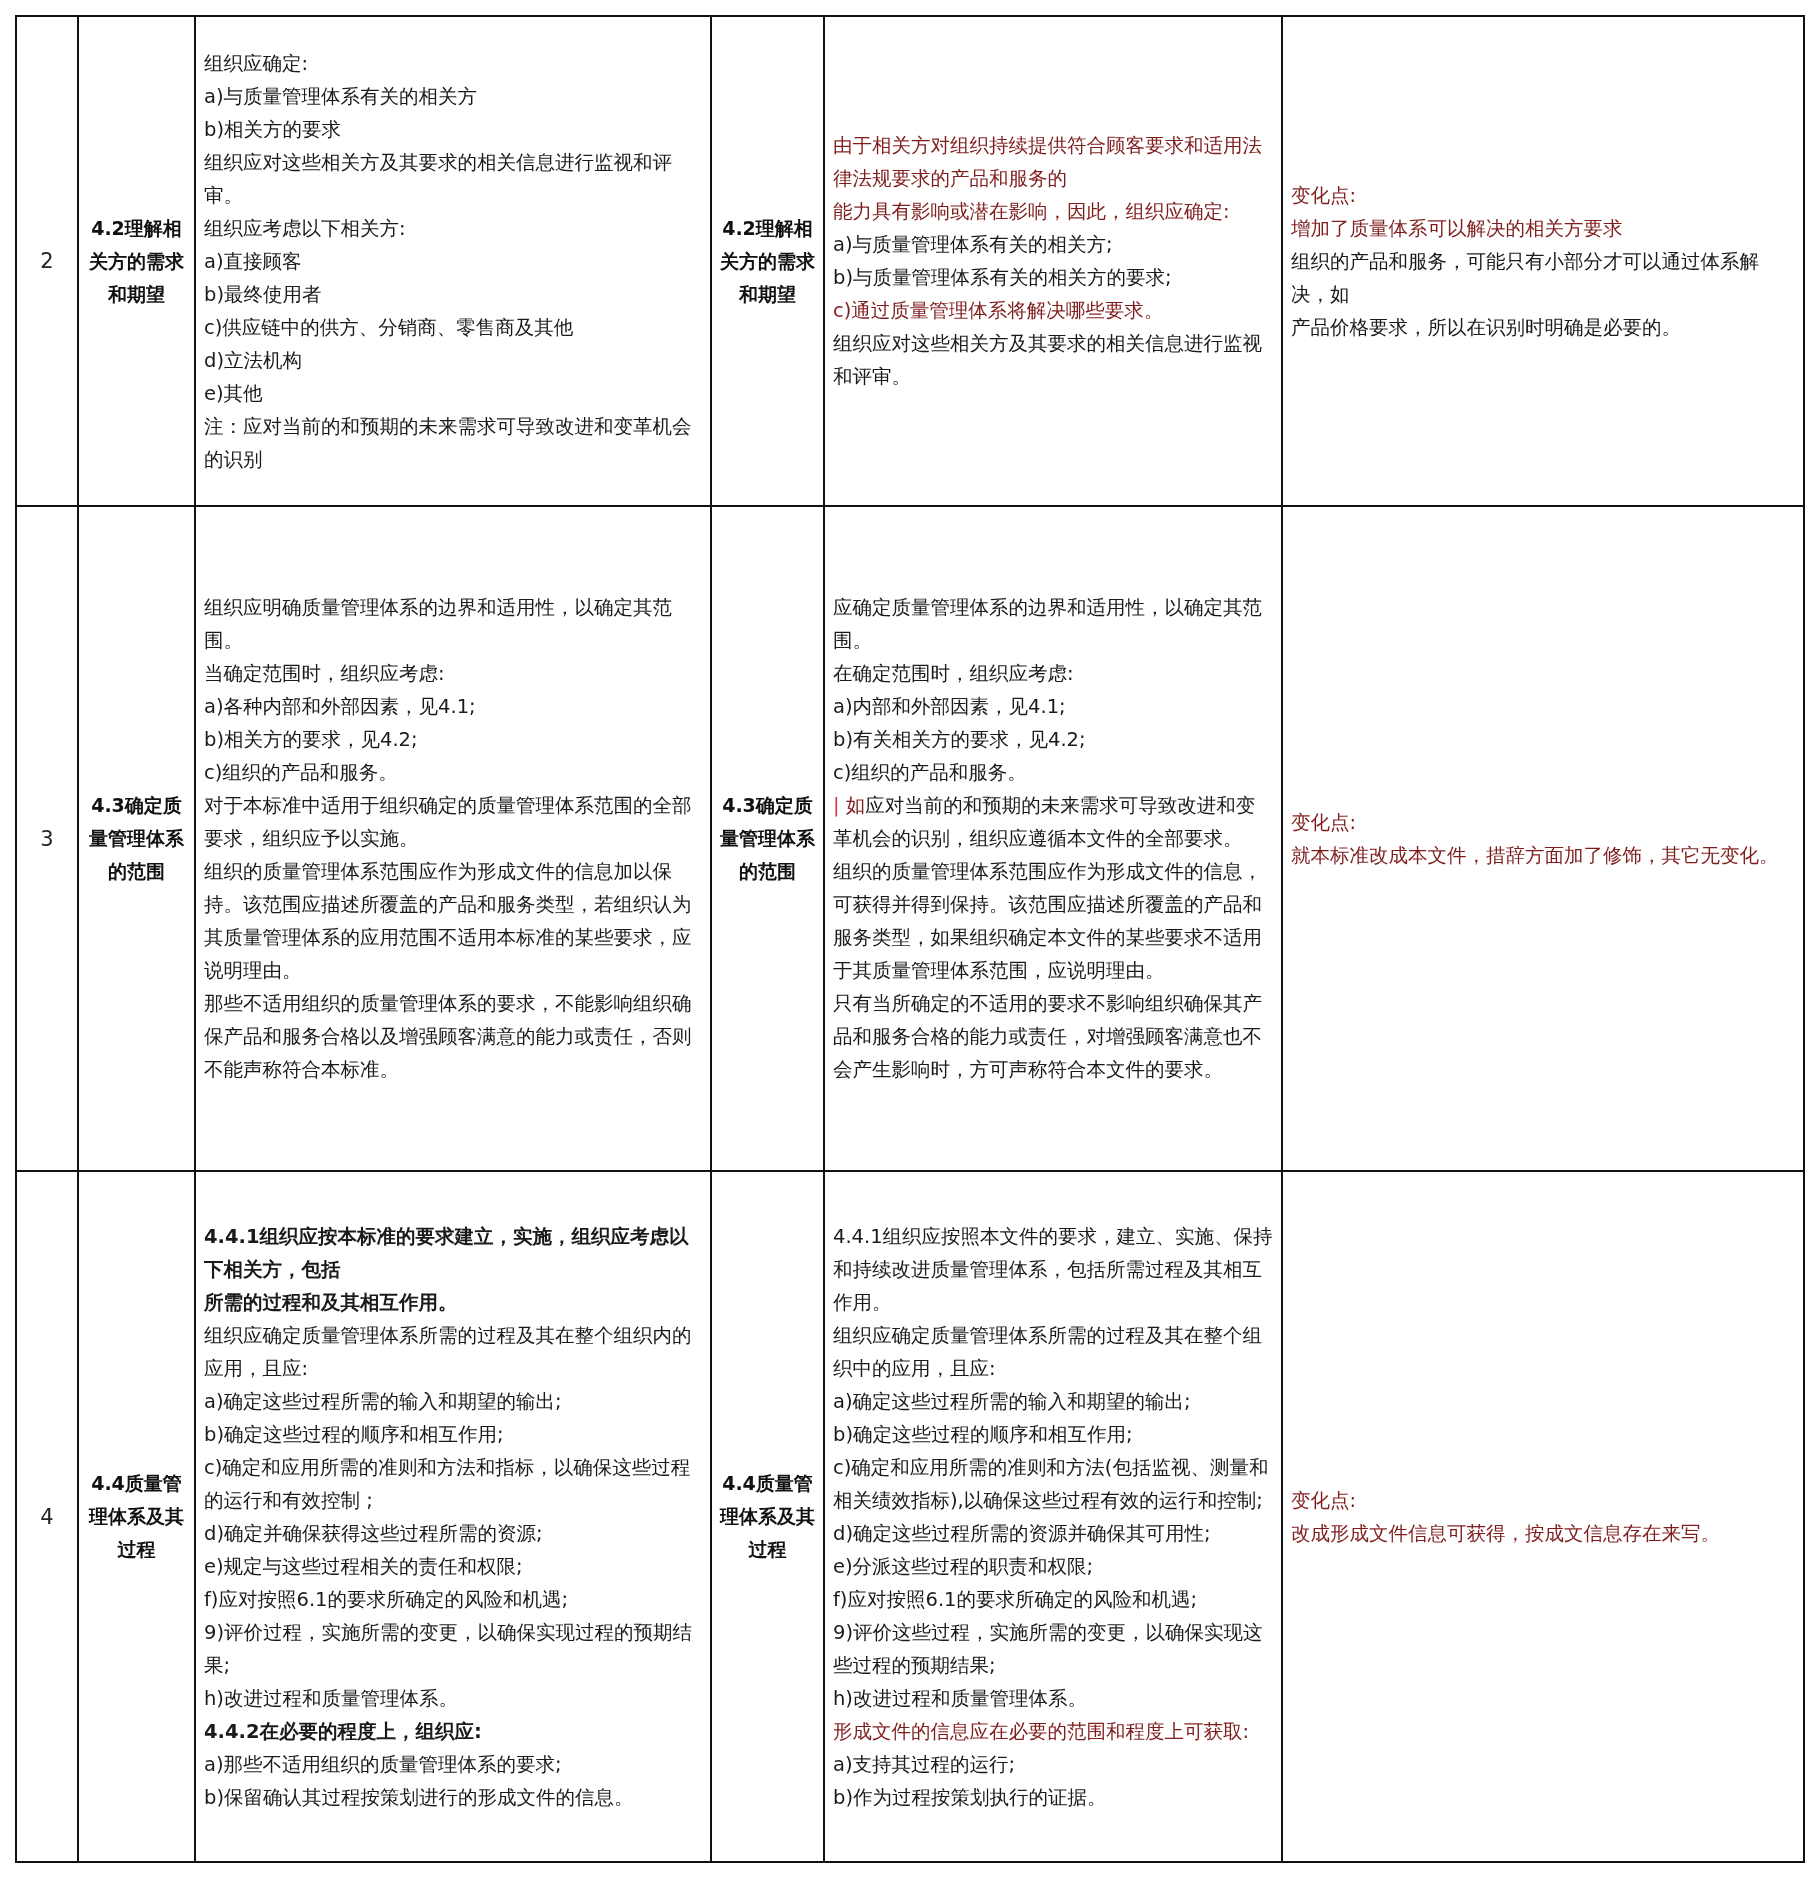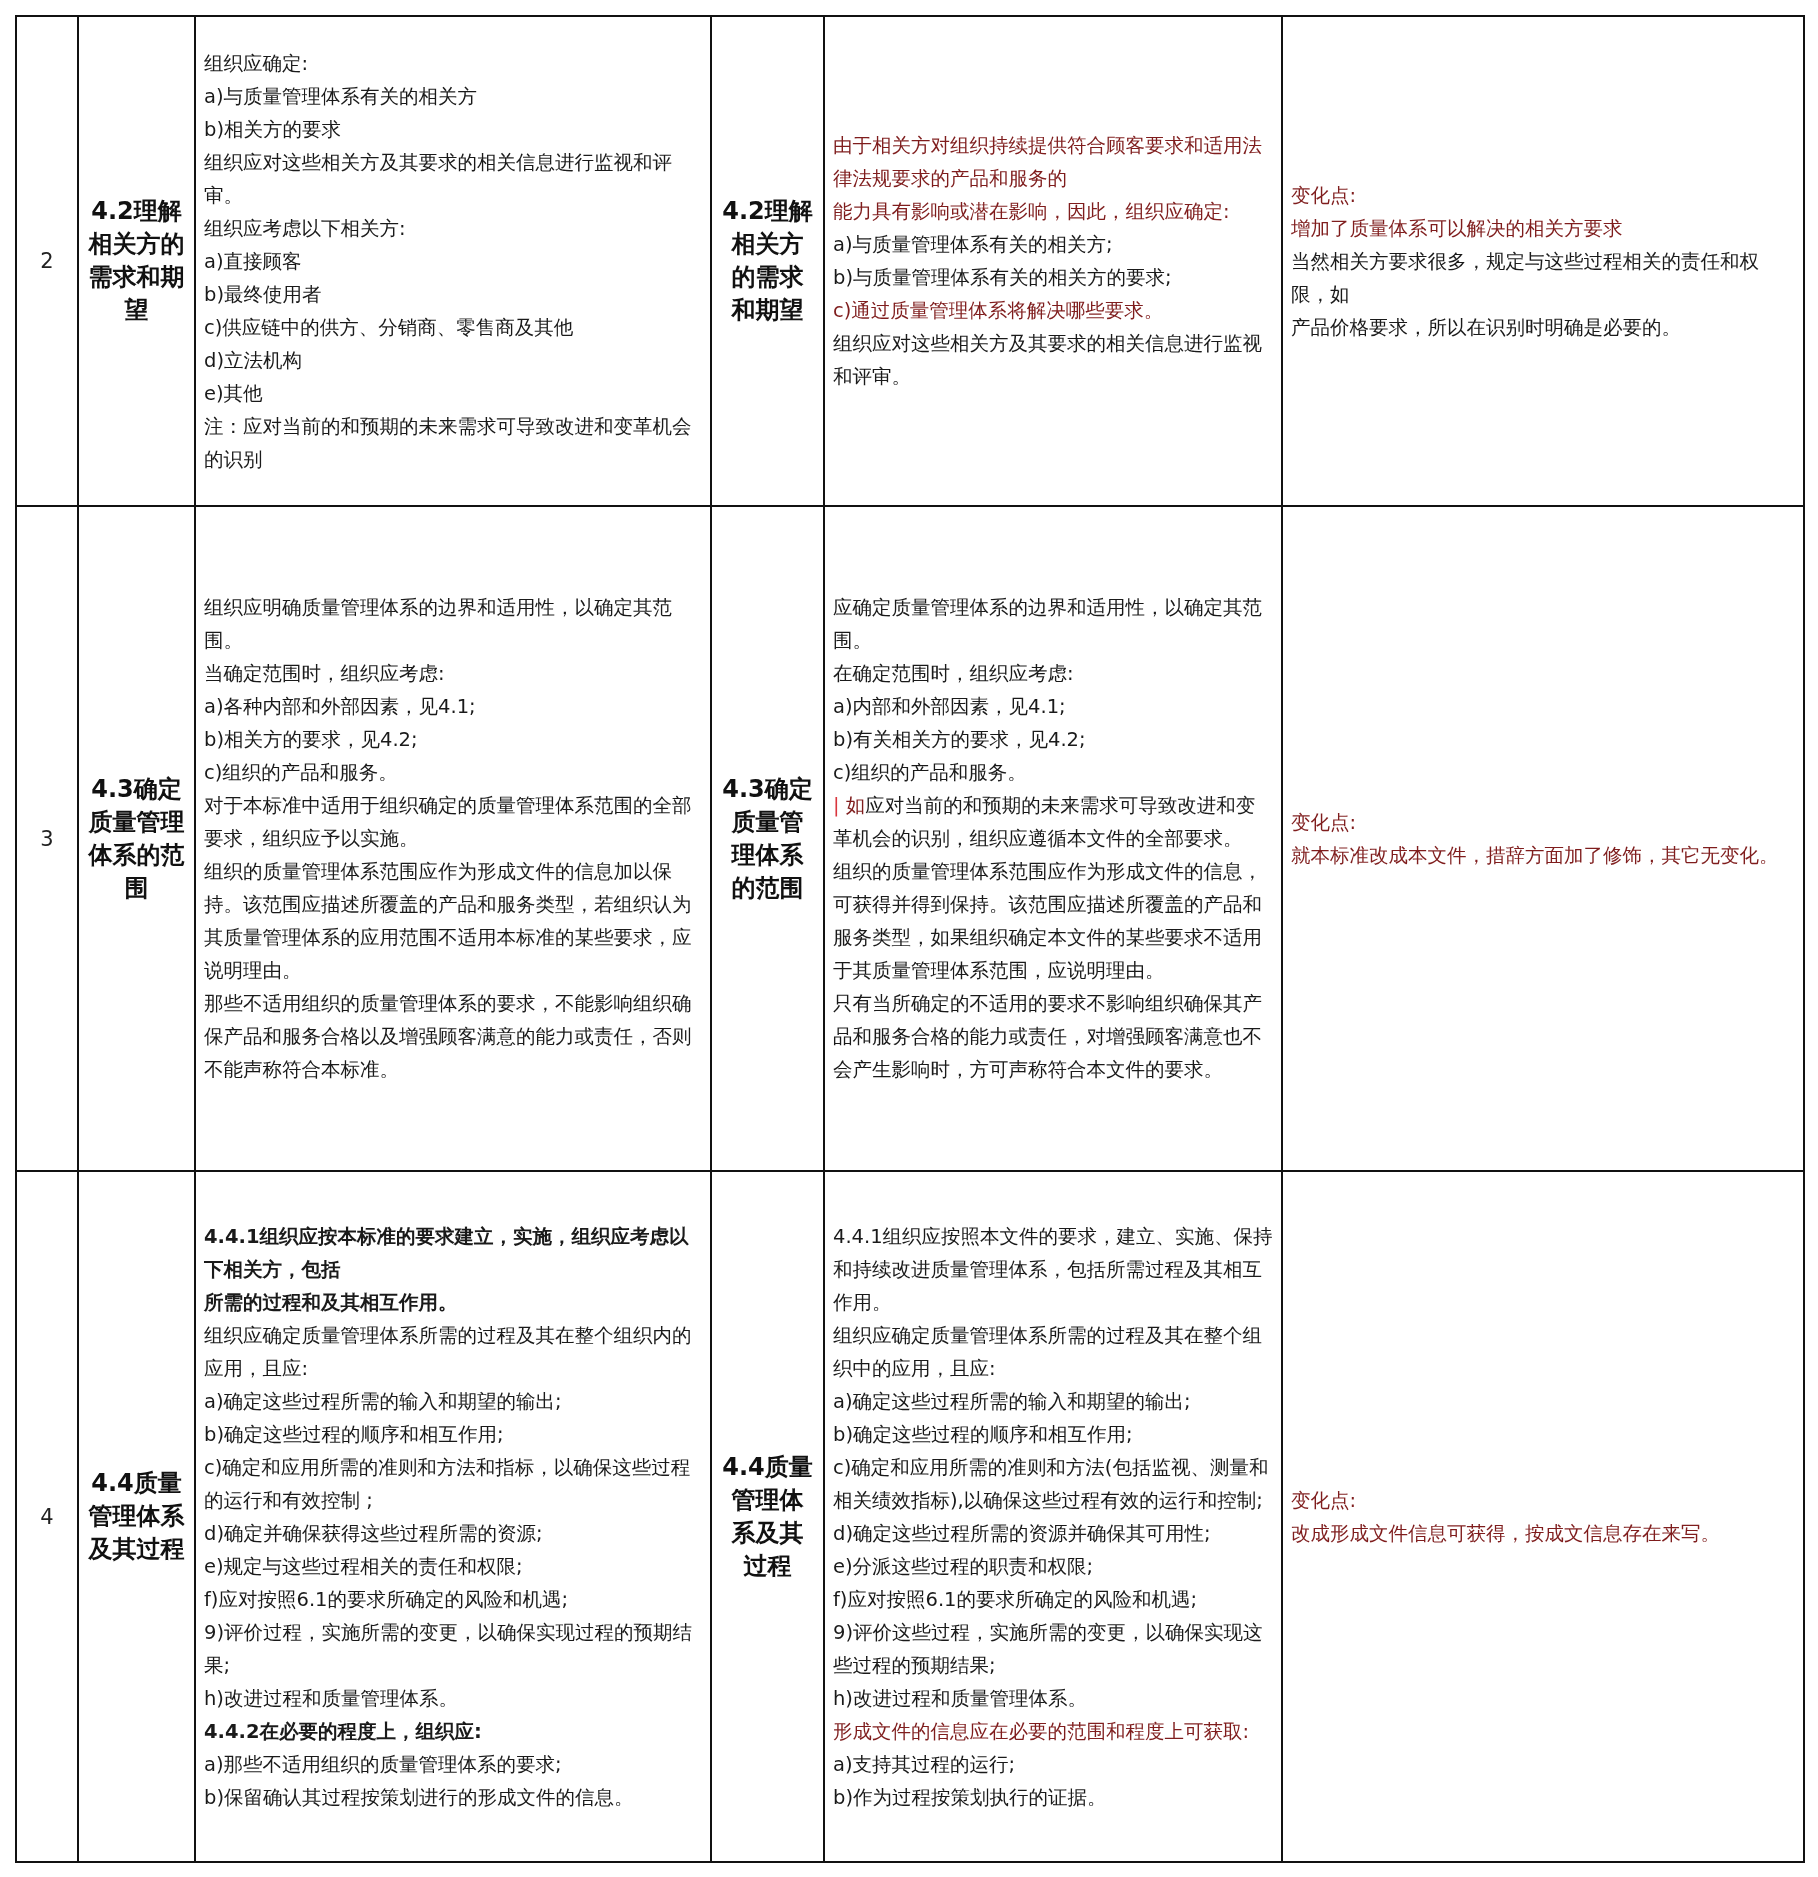--- a/index.html
+++ b/index.html
@@ -11,21 +11,21 @@
   col.c-num { width: 62px; }
   col.c-title { width: 117px; }
   col.c-old { width: 516px; }
   col.c-title2 { width: 113px; }
   col.c-new { width: 458px; }
   col.c-note { width: 522px; }
   tr.r2 { height: 490px; }
   tr.r3 { height: 665px; }
   tr.r4 { height: 691px; }
   .num { text-align: center; font-size: 21px; color: #222; }
-  .title { text-align: center; font-weight: bold; font-size: 24px; line-height: 33px;
+  .title { text-align: center; font-weight: bold; font-size: 19px; line-height: 33px;
            padding: 0 3px; color: #111; }
   .body { font-size: 19.5px; line-height: 33px; padding: 0 4px; }
   .line { display: block; white-space: normal; word-break: break-all; }
   .red { color: #7f1d1d; }
   .bold { font-weight: bold; }
   .cursor { color: #d9363e; }
 </style>
 </head>
 <body>
 
@@ -61,21 +61,21 @@
           <span class="line red">由于相关方对组织持续提供符合顾客要求和适用法律法规要求的产品和服务的</span>
           <span class="line red">能力具有影响或潜在影响，因此，组织应确定:</span>
           <span class="line">a)与质量管理体系有关的相关方;</span>
           <span class="line">b)与质量管理体系有关的相关方的要求;</span>
           <span class="line red">c)通过质量管理体系将解决哪些要求。</span>
           <span class="line">组织应对这些相关方及其要求的相关信息进行监视和评审。</span>
         </td>
       <td class="body">
           <span class="line red">变化点:</span>
           <span class="line red">增加了质量体系可以解决的相关方要求</span>
-          <span class="line">当然相关方要求很多，规定与这些过程相关的责任和权限，如</span>
+          <span class="line">组织的产品和服务，可能只有小部分才可以通过体系解决，如</span>
           <span class="line">产品价格要求，所以在识别时明确是必要的。</span>
         </td>
     </tr>
 
     <tr class="r3">
       <td class="num">3</td>
       <td class="title">4.3确定质量管理体系的范围</td>
       <td class="body">
           <span class="line">组织应明确质量管理体系的边界和适用性，以确定其范围。</span>
           <span class="line">当确定范围时，组织应考虑:</span>

